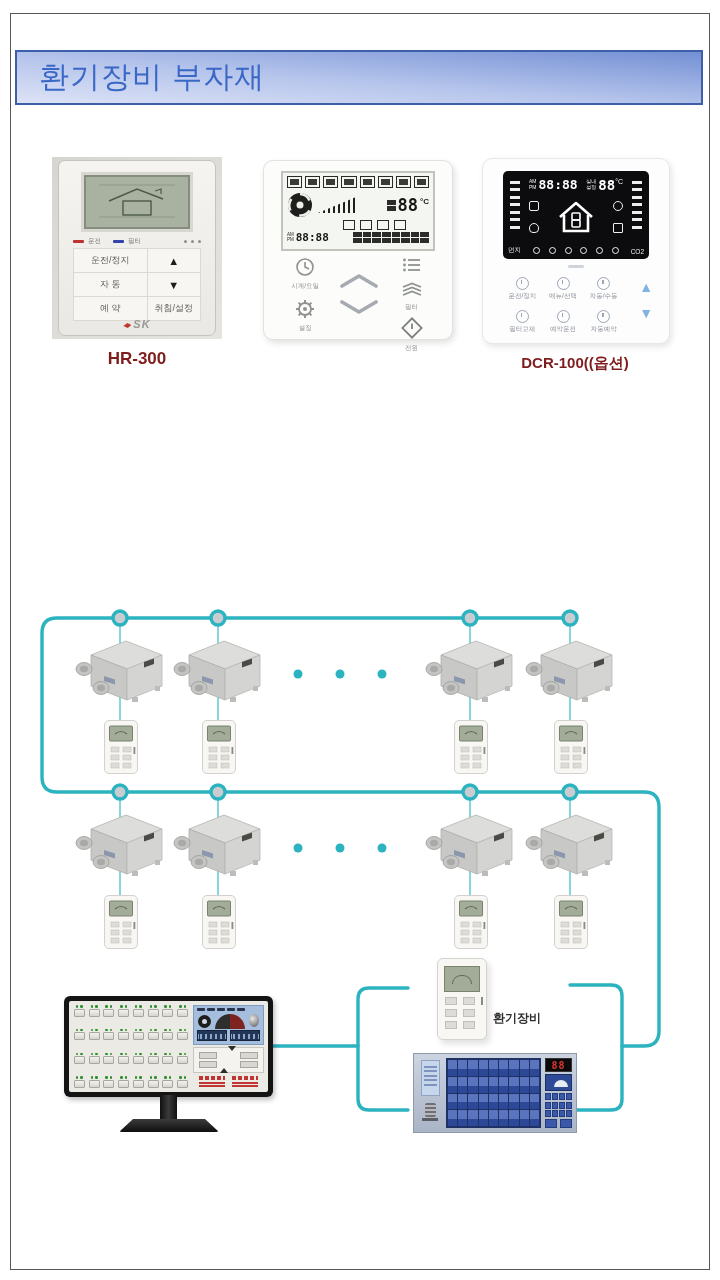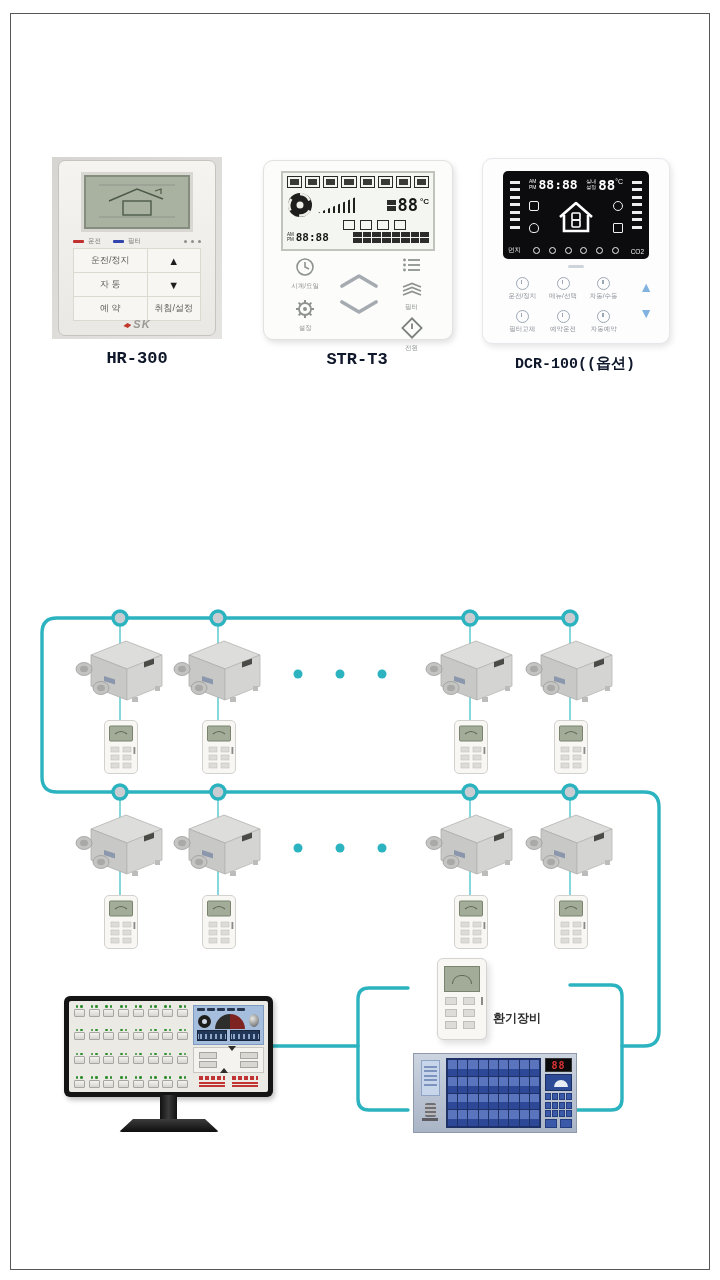--- a/index.html
+++ b/index.html
@@ -9,21 +9,21 @@
 
   
   .banner { position:absolute; left:15px; width:688px; height:55px;
     background:linear-gradient(to top right,#dde3f6 0%,#b6c5ec 45%,#7490d4 100%);
     border:2px solid #3d5fa8; box-sizing:border-box; display:flex; align-items:center; }
   .banner1 { top:50px; } .banner2 { top:507px; }
   .banner-title { color:#3a68c6; font-size:30px; padding-left:22px; letter-spacing:1px; white-space:nowrap; }
 
   
   .figure { position:absolute; }
-  .caption { text-align:center; font-weight:bold; color:#0f172a; margin-top:10px;font-family:Liberation Mono, monospace; }
+  .caption { text-align:center; font-weight:bold; color:#7f1d1d; margin-top:10px; }
   .cap17 { font-size:17px; } .cap15 { font-size:15px; }
   .devbox { position:relative; }
 
   
   .hr-photo { width:170px; height:182px; background:linear-gradient(135deg,#d7d5d1,#e6e4e0); position:relative; }
   .hr-dev { position:absolute; left:6px; top:3px; right:6px; bottom:3px; background:linear-gradient(#f5f4f1,#e9e8e4);
     border:1px solid #c7c4be; border-radius:7px; }
   .hr-lcd { position:absolute; left:50%; transform:translateX(-50%); top:14px; width:102px; height:50px;
     background:#a9b2a1; border:2px solid #848d7e; box-shadow:0 0 0 3px #d9d7d1; }
   .hr-lcd svg { display:block; margin:6px auto 0; }
@@ -167,20 +167,23 @@
   .bkeys i { background:#3a59a8; border:0.5px solid #233c7d; }
   .bbtns { height:9px; display:flex; gap:3px; }
   .bbtns i { flex:1; background:#3a59a8; border:1px solid #233c7d; box-sizing:border-box; }
 </style>
 </head>
 <body>
 
 <div class="page">
   <div class="page-border"></div>
 
+  <section class="banner banner1">
+    <span class="banner-title">환기장비 부자재</span>
+  </section>
 
   <figure class="figure" style="left:52px; top:157px; width:170px; margin:0;">
     <div class="devbox hr-photo">
       <div class="hr-dev">
         <div class="hr-lcd">
           <svg width="80" height="36" viewBox="0 0 80 36">
             <path d="M12 18 L40 6 L66 16" fill="none" stroke="#4e5a49" stroke-width="1.6"></path>
             <path d="M58 8 l6 -2 v5" fill="none" stroke="#4e5a49" stroke-width="1.2"></path>
             <rect x="26" y="18" width="28" height="14" fill="none" stroke="#4e5a49" stroke-width="1.4"></rect>
             <line x1="2" y1="2" x2="78" y2="2" stroke="#8d968a" stroke-width="1"></line>
@@ -337,21 +340,20 @@
           <div style="text-align:center;">
             <svg width="22" height="22" viewBox="0 0 22 22">
               <rect x="4.2" y="4.2" width="13.6" height="13.6" fill="none" stroke="#7d827e" stroke-width="1.8" transform="rotate(45 11 11)"></rect>
               <line x1="11" y1="6.5" x2="11" y2="12" stroke="#7d827e" stroke-width="1.8"></line>
             </svg>
             <div class="str-klabel">전원</div>
           </div>
         </div>
       </div>
     </div>
-    <figcaption class="caption cap17">STR-T3</figcaption>
   </figure>
 
   <figure class="figure" style="left:482px; top:158px; width:186px; margin:0;">
     <div class="devbox dcr-dev">
       <div class="dcr-lcd">
         <div class="dbars l"></div>
         <div class="dbars r"></div>
         <span class="dscale l">먼지</span>
         <span class="dscale r">CO2</span>
         <div class="dtime">

